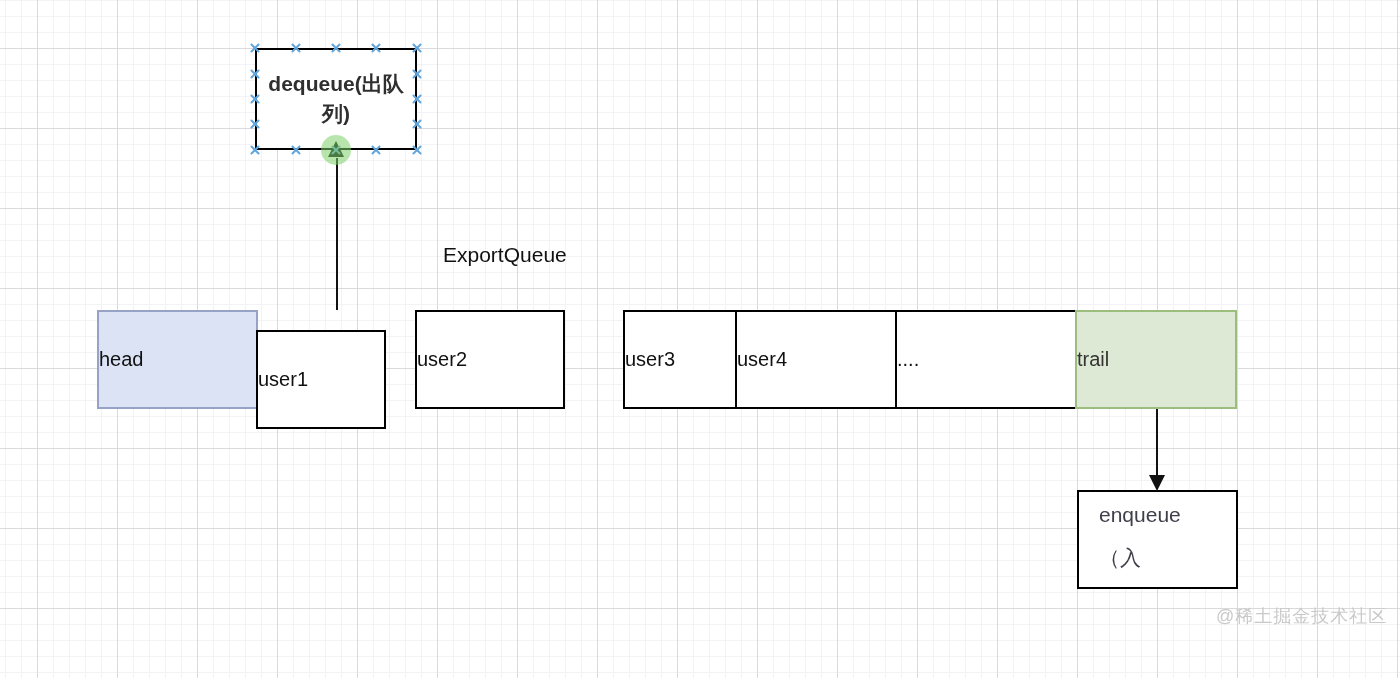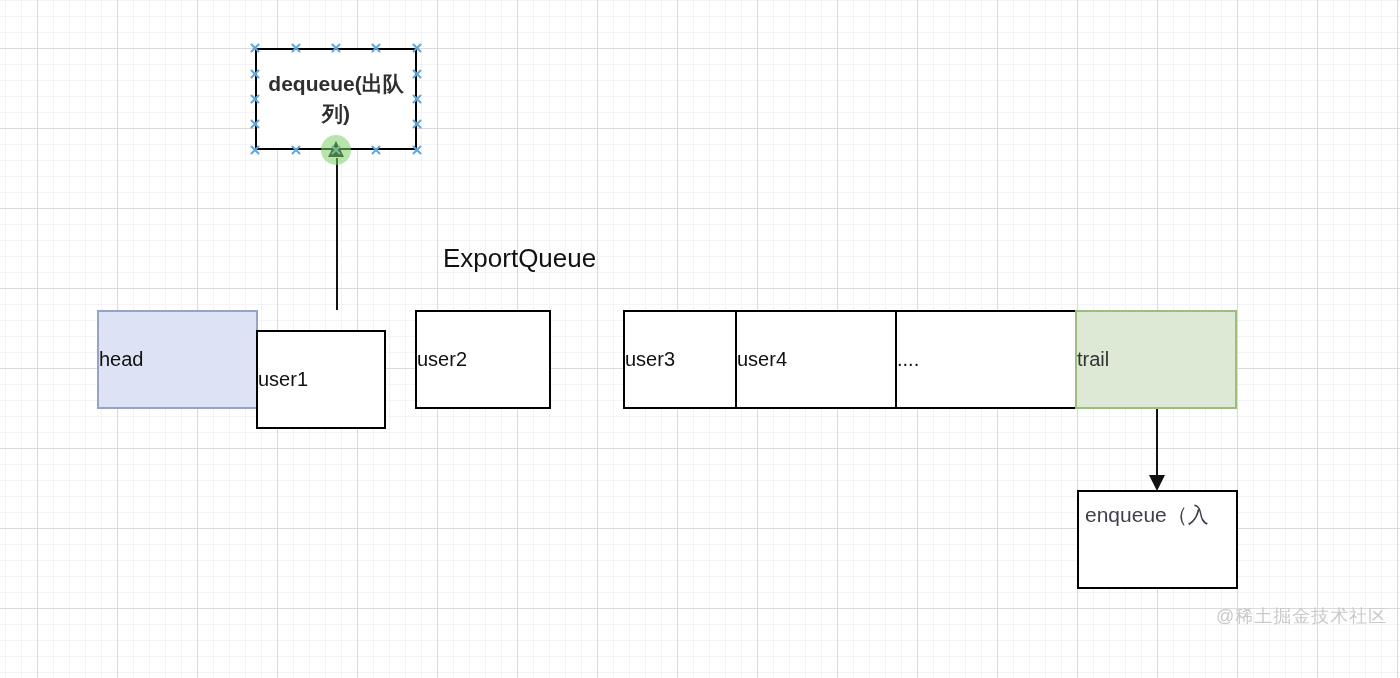--- a/index.html
+++ b/index.html
@@ -77,50 +77,50 @@
     width: 0; height: 0; z-index: 4;
     border-left: 8px solid transparent;
     border-right: 8px solid transparent;
     border-top: 16px solid #111111;
   }
 
   
   .flow-label {
     position: absolute;
     left: 443px; top: 243px;
-    font-size: 26px; color: #111111;
+    font-size: 21px; color: #111111;
     z-index: 2;
   }
 
   
   .qcell {
     position: absolute;
     top: 310px; height: 99px;
     background: #ffffff;
     border: 2px solid #000000;
     display: flex; align-items: center; justify-content: flex-start;
     font-size: 20px; color: #111111;
     z-index: 2;
   }
   .qcell.head  { left: 97px;   width: 161px; background: #dbe3f4; border-color: #96a3c7; }
   .qcell.user1 { left: 256px;  width: 130px; margin-top: 20px; }
-  .qcell.user2 { left: 415px;  width: 136px; }
+  .qcell.user2 { left: 415px;  width: 150px; }
   .qcell.user3 { left: 575px;  width: 162px; margin-left: 48px; }
   .qcell.user4 { left: 735px;  width: 194px; }
   .qcell.dots  { left: 895px;  width: 182px; }
   .qcell.trail { left: 1075px; width: 162px; background: #dde9d5; border-color: #9cbd7e; color: #333333; z-index: 3; }
 
   
   .enqueue-box {
     position: absolute;
     left: 1077px; top: 490px;
     width: 161px; height: 99px;
     background: #ffffff;
     border: 2px solid #000000;
-    padding: 1px 6px;
+    padding: 1px 20px;
     font-size: 21px; line-height: 43px;
     color: #3f3f4c;
     text-align: left;
     z-index: 3;
   }
 
   
   .watermark {
     position: absolute;
     left: 1216px; top: 604px;

